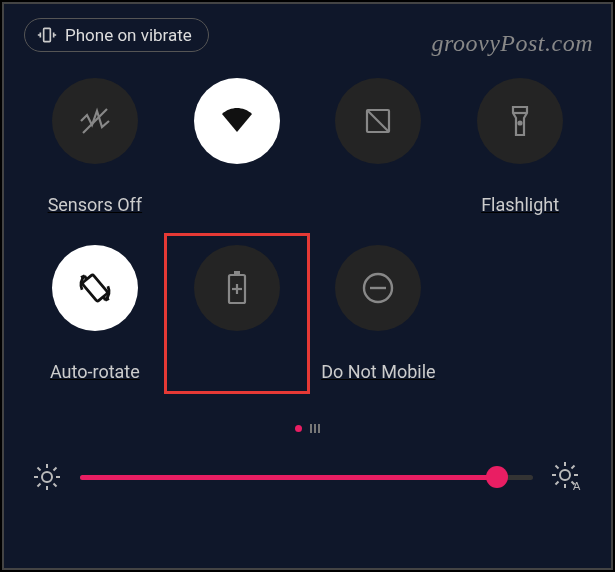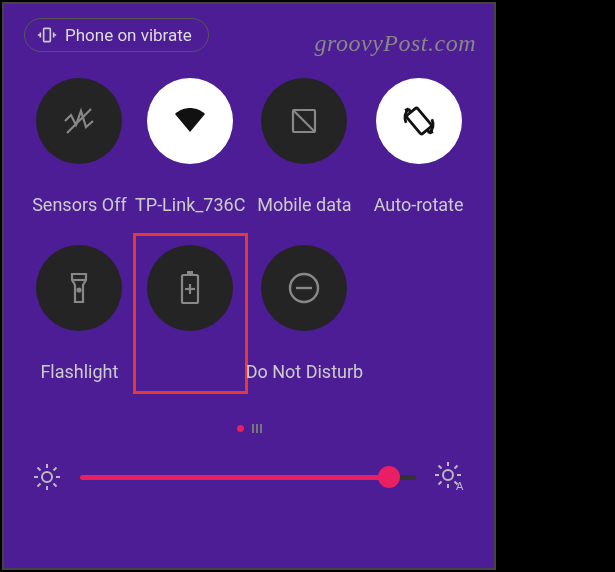--- a/index.html
+++ b/index.html
@@ -6,26 +6,27 @@
     body {
       background: #000;
       font-family: -apple-system, BlinkMacSystemFont, "Segoe UI", Roboto, sans-serif;
       width: 615px;
       height: 572px;
       overflow: hidden;
       position: relative;
     }
     .frame {
       border: 2px solid #444;
-      width: 494px;
+      width: 611px;
       height: 568px;
       margin: 2px;
-      background: #4c1d95;
+      background: #0f172a;
       position: relative;
       padding: 14px 12px 0 12px;
+      text-decoration: underline;
     }
     .status-chip {
       display: inline-flex;
       align-items: center;
       gap: 8px;
       border: 1.5px solid #555;
       border-radius: 24px;
       padding: 6px 16px 6px 12px;
       color: #ddd;
       font-size: 17px;
@@ -176,66 +177,64 @@
     </div>
 
     <div class="tile">
       <div class="tile-btn active">
         <span>
           <svg width="46" height="46" viewBox="0 0 46 46">
             <path d="M23 34 L8 16 C12 12 18 10 23 10 C28 10 34 12 38 16 Z" fill="#111"></path>
           </svg>
         </span>
       </div>
-      <div class="tile-label">TP-Link_736C</div>
     </div>
 
     <div class="tile">
       <div class="tile-btn">
         <span>
           <svg width="36" height="36" viewBox="0 0 36 36" fill="none" stroke="#888" stroke-width="2.2">
             <rect x="7" y="7" width="22" height="22" rx="1"></rect>
             <line x1="7" y1="7" x2="29" y2="29"></line>
           </svg>
         </span>
       </div>
-      <div class="tile-label">Mobile data</div>
+    </div>
+
+    <div class="tile">
+      <div class="tile-btn">
+        <span>
+          <svg width="34" height="40" viewBox="0 0 34 40" fill="none" stroke="#888" stroke-width="2.2">
+            <path d="M10 6 L24 6 L24 12 L21 17 L21 34 L13 34 L13 17 L10 12 Z"></path>
+            <line x1="10" y1="12" x2="24" y2="12"></line>
+            <circle cx="17" cy="22" r="1.5" fill="#888"></circle>
+          </svg>
+        </span>
+      </div>
+      <div class="tile-label">Flashlight</div>
     </div>
 
     <div class="tile">
       <div class="tile-btn active">
         <span>
           <svg width="44" height="44" viewBox="0 0 44 44" fill="none" stroke="#111" stroke-width="2.8">
             <g transform="rotate(-40 22 22)">
               <rect x="15" y="10" width="14" height="24" rx="2"></rect>
               <path d="M11 15 A 13 13 0 0 1 22 6" fill="none"></path>
               <path d="M22 6 L18 5 M22 6 L21 10"></path>
               <path d="M33 29 A 13 13 0 0 1 22 38" fill="none"></path>
               <path d="M22 38 L26 39 M22 38 L23 34"></path>
             </g>
           </svg>
         </span>
       </div>
       <div class="tile-label">Auto-rotate</div>
     </div>
 
     <div class="tile">
-      <div class="tile-btn">
-        <span>
-          <svg width="34" height="40" viewBox="0 0 34 40" fill="none" stroke="#888" stroke-width="2.2">
-            <path d="M10 6 L24 6 L24 12 L21 17 L21 34 L13 34 L13 17 L10 12 Z"></path>
-            <line x1="10" y1="12" x2="24" y2="12"></line>
-            <circle cx="17" cy="22" r="1.5" fill="#888"></circle>
-          </svg>
-        </span>
-      </div>
-      <div class="tile-label">Flashlight</div>
-    </div>
-
-    <div class="tile">
       <div class="highlight"></div>
       <div class="tile-btn">
         <span>
           <svg width="26" height="40" viewBox="0 0 26 40" fill="none" stroke="#888" stroke-width="2.2">
             <rect x="5" y="7" width="16" height="28" rx="1.5"></rect>
             <rect x="10" y="3" width="6" height="4" fill="#888" stroke="none"></rect>
             <line x1="13" y1="16" x2="13" y2="26"></line>
             <line x1="8" y1="21" x2="18" y2="21"></line>
           </svg>
         </span>
@@ -244,21 +243,21 @@
 
     <div class="tile">
       <div class="tile-btn">
         <span>
           <svg width="38" height="38" viewBox="0 0 38 38" fill="none" stroke="#888" stroke-width="2.4">
             <circle cx="19" cy="19" r="14"></circle>
             <line x1="11" y1="19" x2="27" y2="19"></line>
           </svg>
         </span>
       </div>
-      <div class="tile-label">Do Not Disturb</div>
+      <div class="tile-label">Do Not Mobile</div>
     </div>
 
 
   </div>
 
   <div class="pager">
     <div class="pager-dot"></div>
     <div class="pager-bars">
       <div class="pager-bar"></div>
       <div class="pager-bar"></div>

